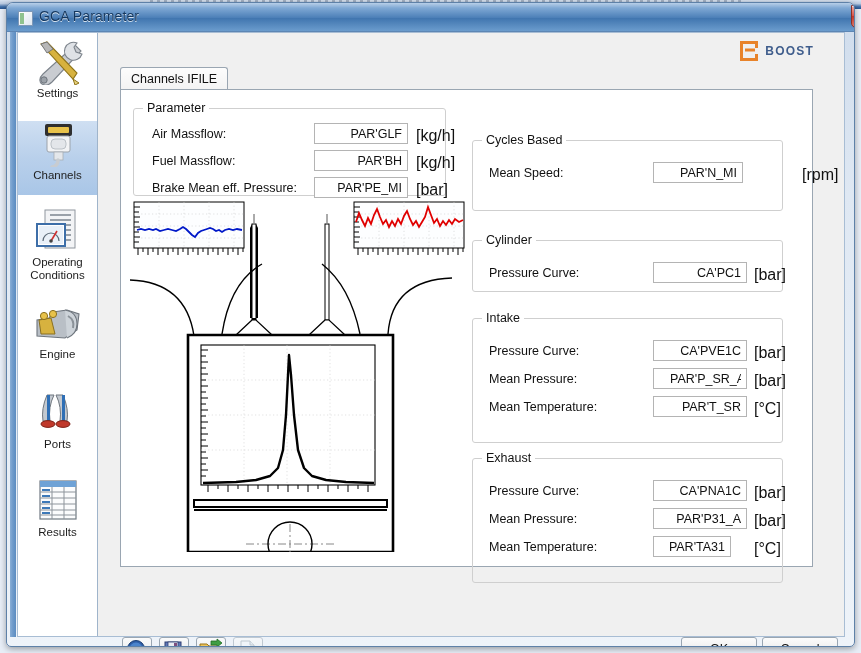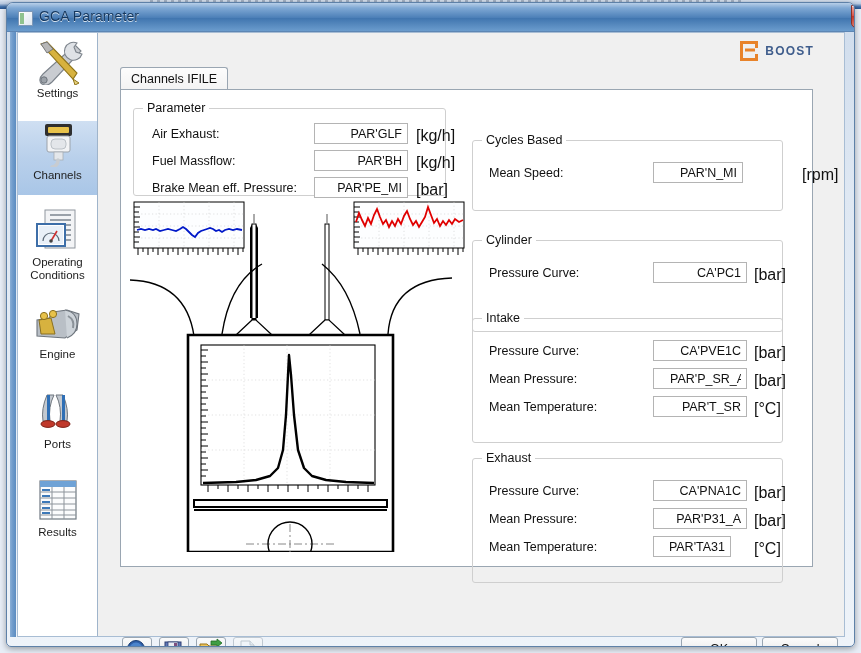--- a/index.html
+++ b/index.html
@@ -357,41 +357,41 @@
 
       <div class="tabstrip">
         <div class="tab">Channels IFILE</div>
       </div>
 
       <div class="tabpage">
 
         <div class="group" style="left:12px; top:18px; width:313px; height:88px;">
           <span class="group-title">Parameter</span>
 
-          <span class="fld-label" style="left:18px; top:18px;">Air Exhaust:</span>
+          <span class="fld-label" style="left:18px; top:18px;">Air Massflow:</span>
           <input class="fld-input" style="left: 180px; top: 14px; width: 94px;" value="PAR'GLF">
           <span class="fld-unit" style="left:282px; top:18px;">[kg/h]</span>
 
           <span class="fld-label" style="left:18px; top:45px;">Fuel Massflow:</span>
           <input class="fld-input" style="left: 180px; top: 41px; width: 94px;" value="PAR'BH">
           <span class="fld-unit" style="left:282px; top:45px;">[kg/h]</span>
 
           <span class="fld-label" style="left:18px; top:72px;">Brake Mean eff. Pressure:</span>
           <input class="fld-input" style="left: 180px; top: 68px; width: 94px;" value="PAR'PE_MI">
           <span class="fld-unit" style="left:282px; top:72px;">[bar]</span>
         </div>
 
         <div class="group" style="left:351px; top:50px; width:311px; height:71px;">
           <span class="group-title">Cycles Based</span>
           <span class="fld-label" style="left:16px; top:25px;">Mean Speed:</span>
           <input class="fld-input" style="left: 180px; top: 21px; width: 90px;" value="PAR'N_MI">
           <span class="fld-unit" style="left:281px; top:25px;padding-left:48px;">[rpm]</span>
         </div>
 
-        <div class="group" style="left:351px; top:150px; width:311px; height:92px;padding-left:44px;">
+        <div class="group" style="left:351px; top:150px; width:311px; height:52px;padding-left:44px;">
           <span class="group-title">Cylinder</span>
           <span class="fld-label" style="left:16px; top:25px;">Pressure Curve:</span>
           <input class="fld-input" style="left: 180px; top: 21px; width: 94px;" value="CA'PC1">
           <span class="fld-unit" style="left:281px; top:25px;">[bar]</span>
         </div>
 
         <div class="group" style="left:351px; top:228px; width:311px; height:125px;">
           <span class="group-title">Intake</span>
 
           <span class="fld-label" style="left:16px; top:25px;">Pressure Curve:</span>

